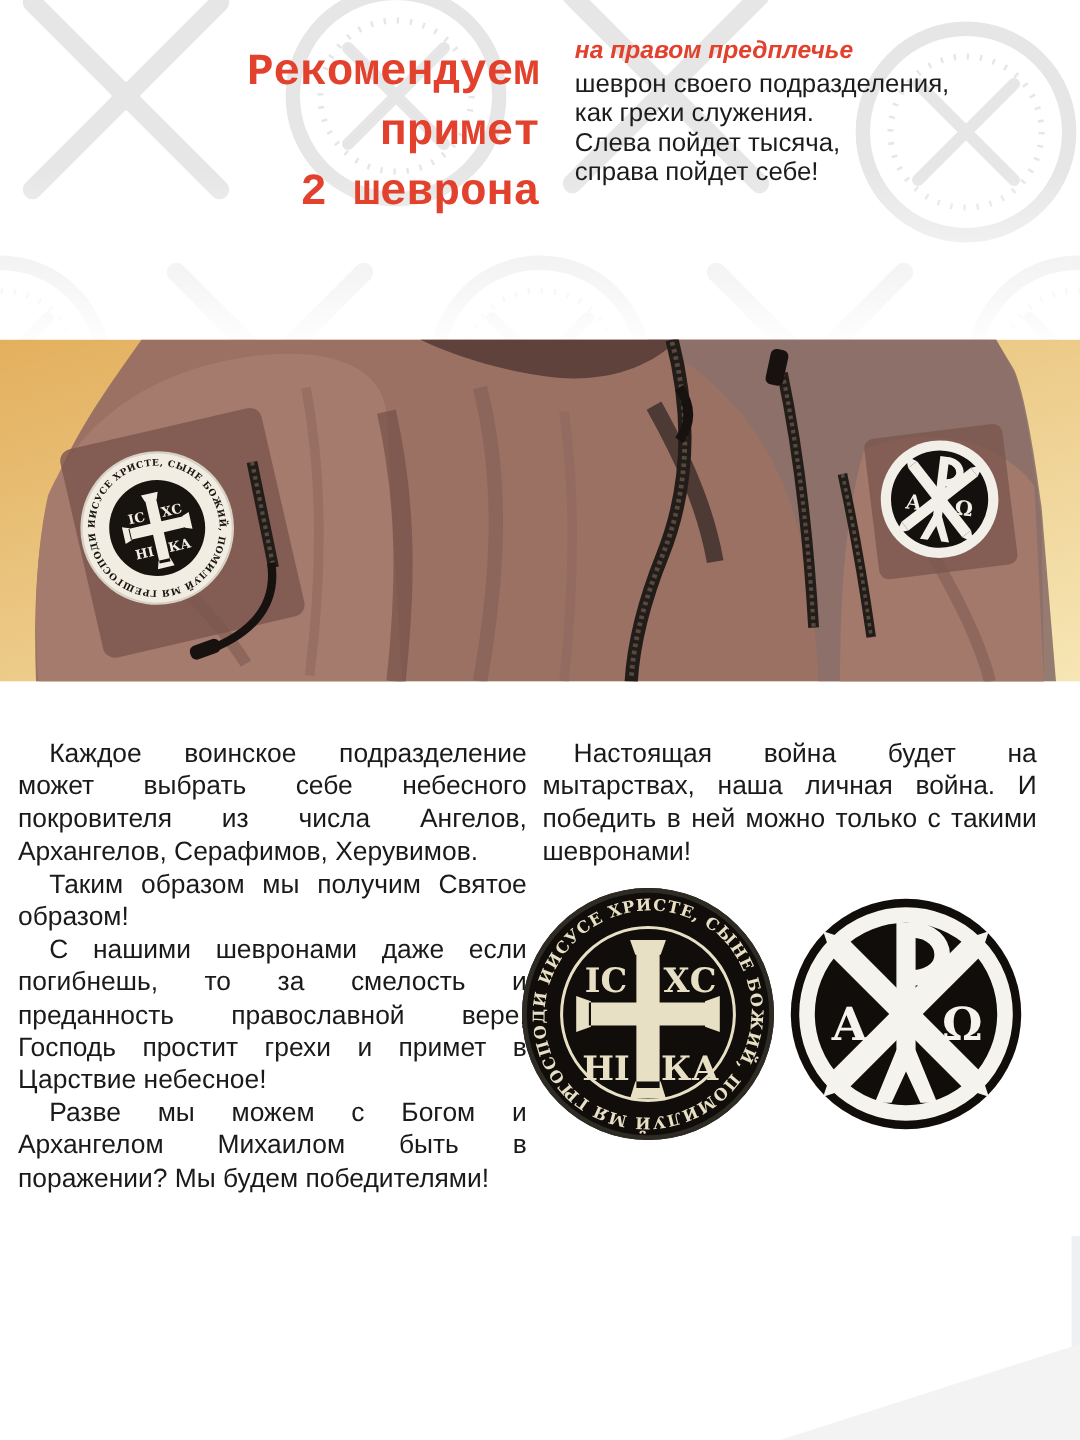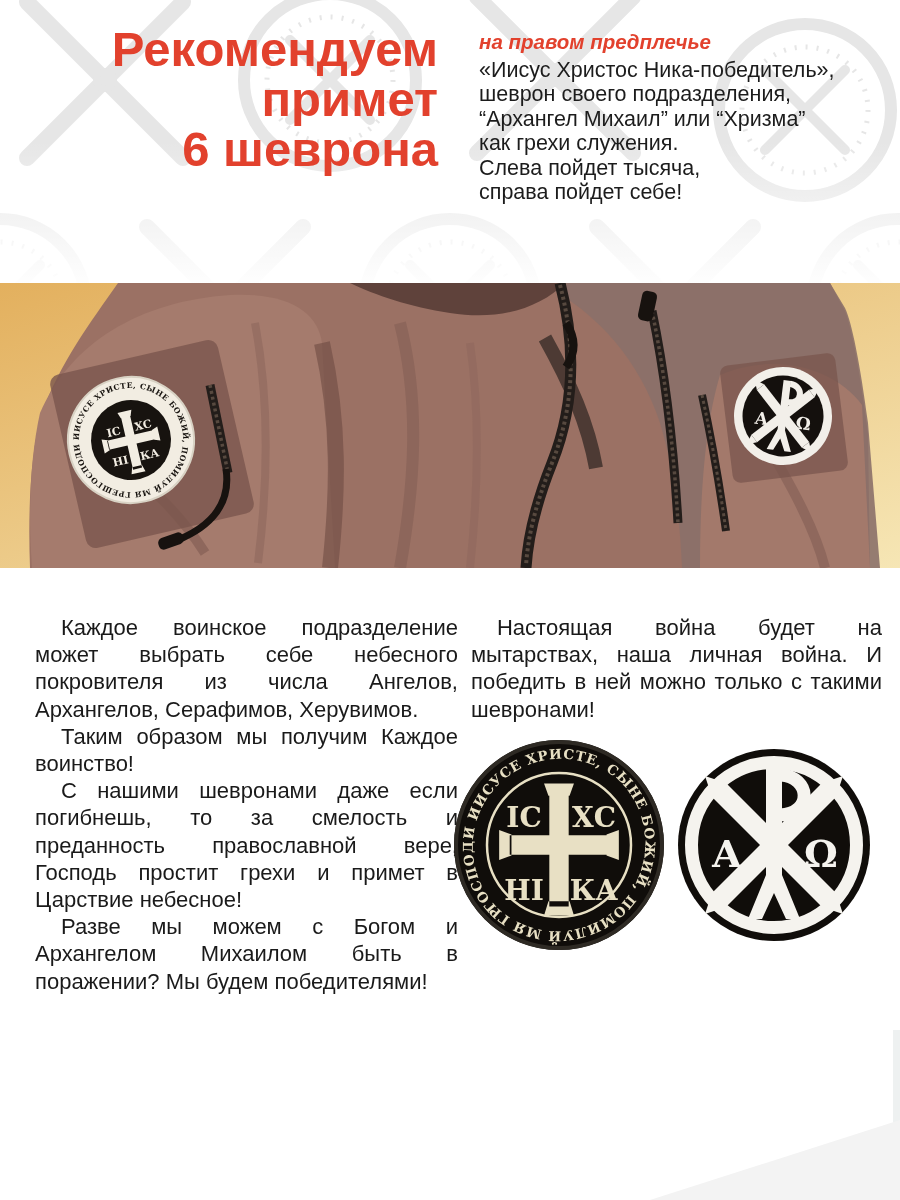--- a/index.html
+++ b/index.html
@@ -3,33 +3,33 @@
 <meta charset="utf-8">
 <style>
   html,body{margin:0;padding:0;background:#fff;}
   .page{position:relative;width:900px;height:1200px;background:#ffffff;overflow:hidden;
         font-family:"Liberation Sans",sans-serif;}
   
   .hero{position:absolute;top:0;left:0;width:900px;height:283px;}
   .ornament{position:absolute;top:0;left:0;width:900px;height:283px;display:block;}
   .hero-fade{position:absolute;top:0;left:0;width:900px;height:283px;
              background:linear-gradient(180deg,rgba(255,255,255,0) 50%,rgba(255,255,255,.55) 78%,rgba(255,255,255,.95) 100%);}
-  .title{position:absolute;top:20px;left:0;width:434px;margin:4px;text-align:right;
-         font-weight:bold;font-size:49px;line-height:50px;color:#e2412d;}
+  .title{position:absolute;top:20px;left:0;width:434px;margin:16px;text-align:right;
+         font-weight:bold;font-size:37px;line-height:50px;color:#e2412d;font-family:Liberation Mono, monospace;}
   .title span{display:block;}
   .hero-right{position:absolute;left:479px;top:30px;width:418px;}
   .hero-right p{margin:0;font-size:21.5px;line-height:24.5px;color:#1c1c1c;}
   .hero-right p.red{font-style:italic;font-weight:bold;font-size:20.5px;color:#e2412d;
                     margin-top:7px;margin-bottom:3px;}
   
   .photo{position:absolute;top:283px;left:0;width:900px;height:285px;margin:0;}
   .photo svg{display:block;width:100%;height:100%;}
   
   .content{position:absolute;top:568px;left:0;width:900px;height:632px;}
-  .cols{display:flex;gap:13px;padding:46px 18px 0 35px;}
+  .cols{display:flex;gap:13px;padding:46px 18px 0 15px;}
   .col-left{width:424px;}
   .col-right{width:412px;}
   .body-p{margin:0;font-size:22px;line-height:27.2px;text-align:justify;text-indent:26px;
           color:#1a1a1a;hyphens:auto;}
   .patch-row{display:flex;align-items:center;gap:12px;margin:16px 0 0 -18px;}
   .ring-text{font-family:"DejaVu Serif",serif;font-weight:bold;}
   .patch-serif{font-family:"DejaVu Serif",serif;font-weight:bold;}
   .edge-strip{position:absolute;right:0;top:1030px;width:7px;height:170px;background:#eef1f1;}
   .corner-tri{position:absolute;right:0;bottom:0;width:0;height:0;
               border-style:solid;border-width:0 0 80px 250px;
@@ -61,28 +61,26 @@
       <use href="#xmotif" x="225" y="305"></use>
       <use href="#ringmotif" x="450" y="305"></use>
       <use href="#xmotif" x="675" y="305"></use>
       <use href="#ringmotif" x="898" y="305"></use>
     </svg>
     <div class="hero-fade"></div>
 
     <h1 class="title">
       <span>Рекомендуем</span>
       <span>примет</span>
-      <span>6 шеврона</span>
+      <span>2 шеврона</span>
     </h1>
 
     <div class="hero-right">
       <p class="red" style="margin-top:0">на правом предплечье</p>
-      <p class="black">«Иисус Христос Ника-победитель»,</p>
       <p class="black">шеврон своего подразделения,</p>
-      <p class="black">“Архангел Михаил” или “Хризма”</p>
       <p class="black">как грехи служения.</p>
       <p class="black">Слева пойдет тысяча,</p>
       <p class="black">справа пойдет себе!</p>
     </div>
   </header>
 
   <figure class="photo">
     <svg viewBox="0 0 900 285" preserveAspectRatio="none">
       <defs>
         <linearGradient id="wallG" x1="0" y1="0" x2="1" y2="1">
@@ -171,21 +169,21 @@
         <text class="patch-serif" x="-21" y="11" font-size="17" fill="#f2efe9" text-anchor="middle">А</text>
         <text class="patch-serif" x="21" y="11" font-size="17" fill="#f2efe9" text-anchor="middle">Ω</text>
       </g>
     </svg>
   </figure>
 
   <main class="content">
     <div class="cols">
       <div class="col-left">
         <p class="body-p">Каждое воинское подразделение может выбрать себе небесного покровителя из числа Ангелов, Архангелов, Серафимов, Херувимов.</p>
-        <p class="body-p">Таким образом мы получим Каждое воинство!</p>
+        <p class="body-p">Таким образом мы получим Святое образом!</p>
         <p class="body-p">С нашими шевронами даже если погибнешь, то за смелость и преданность православной вере, Господь  простит грехи и примет в Царствие небесное!</p>
         <p class="body-p">Разве мы можем с Богом и Архангелом Михаилом быть в поражении? Мы будем победителями!</p>
       </div>
       <div class="col-right">
         <p class="body-p">Настоящая война будет на мытарствах, наша личная война. И победить в ней можно только с такими шевронами!</p>
 
         <div class="patch-row">
 
           <svg width="212" height="212" viewBox="-106 -106 212 212">
             <circle r="105" fill="#100d0a"></circle>

